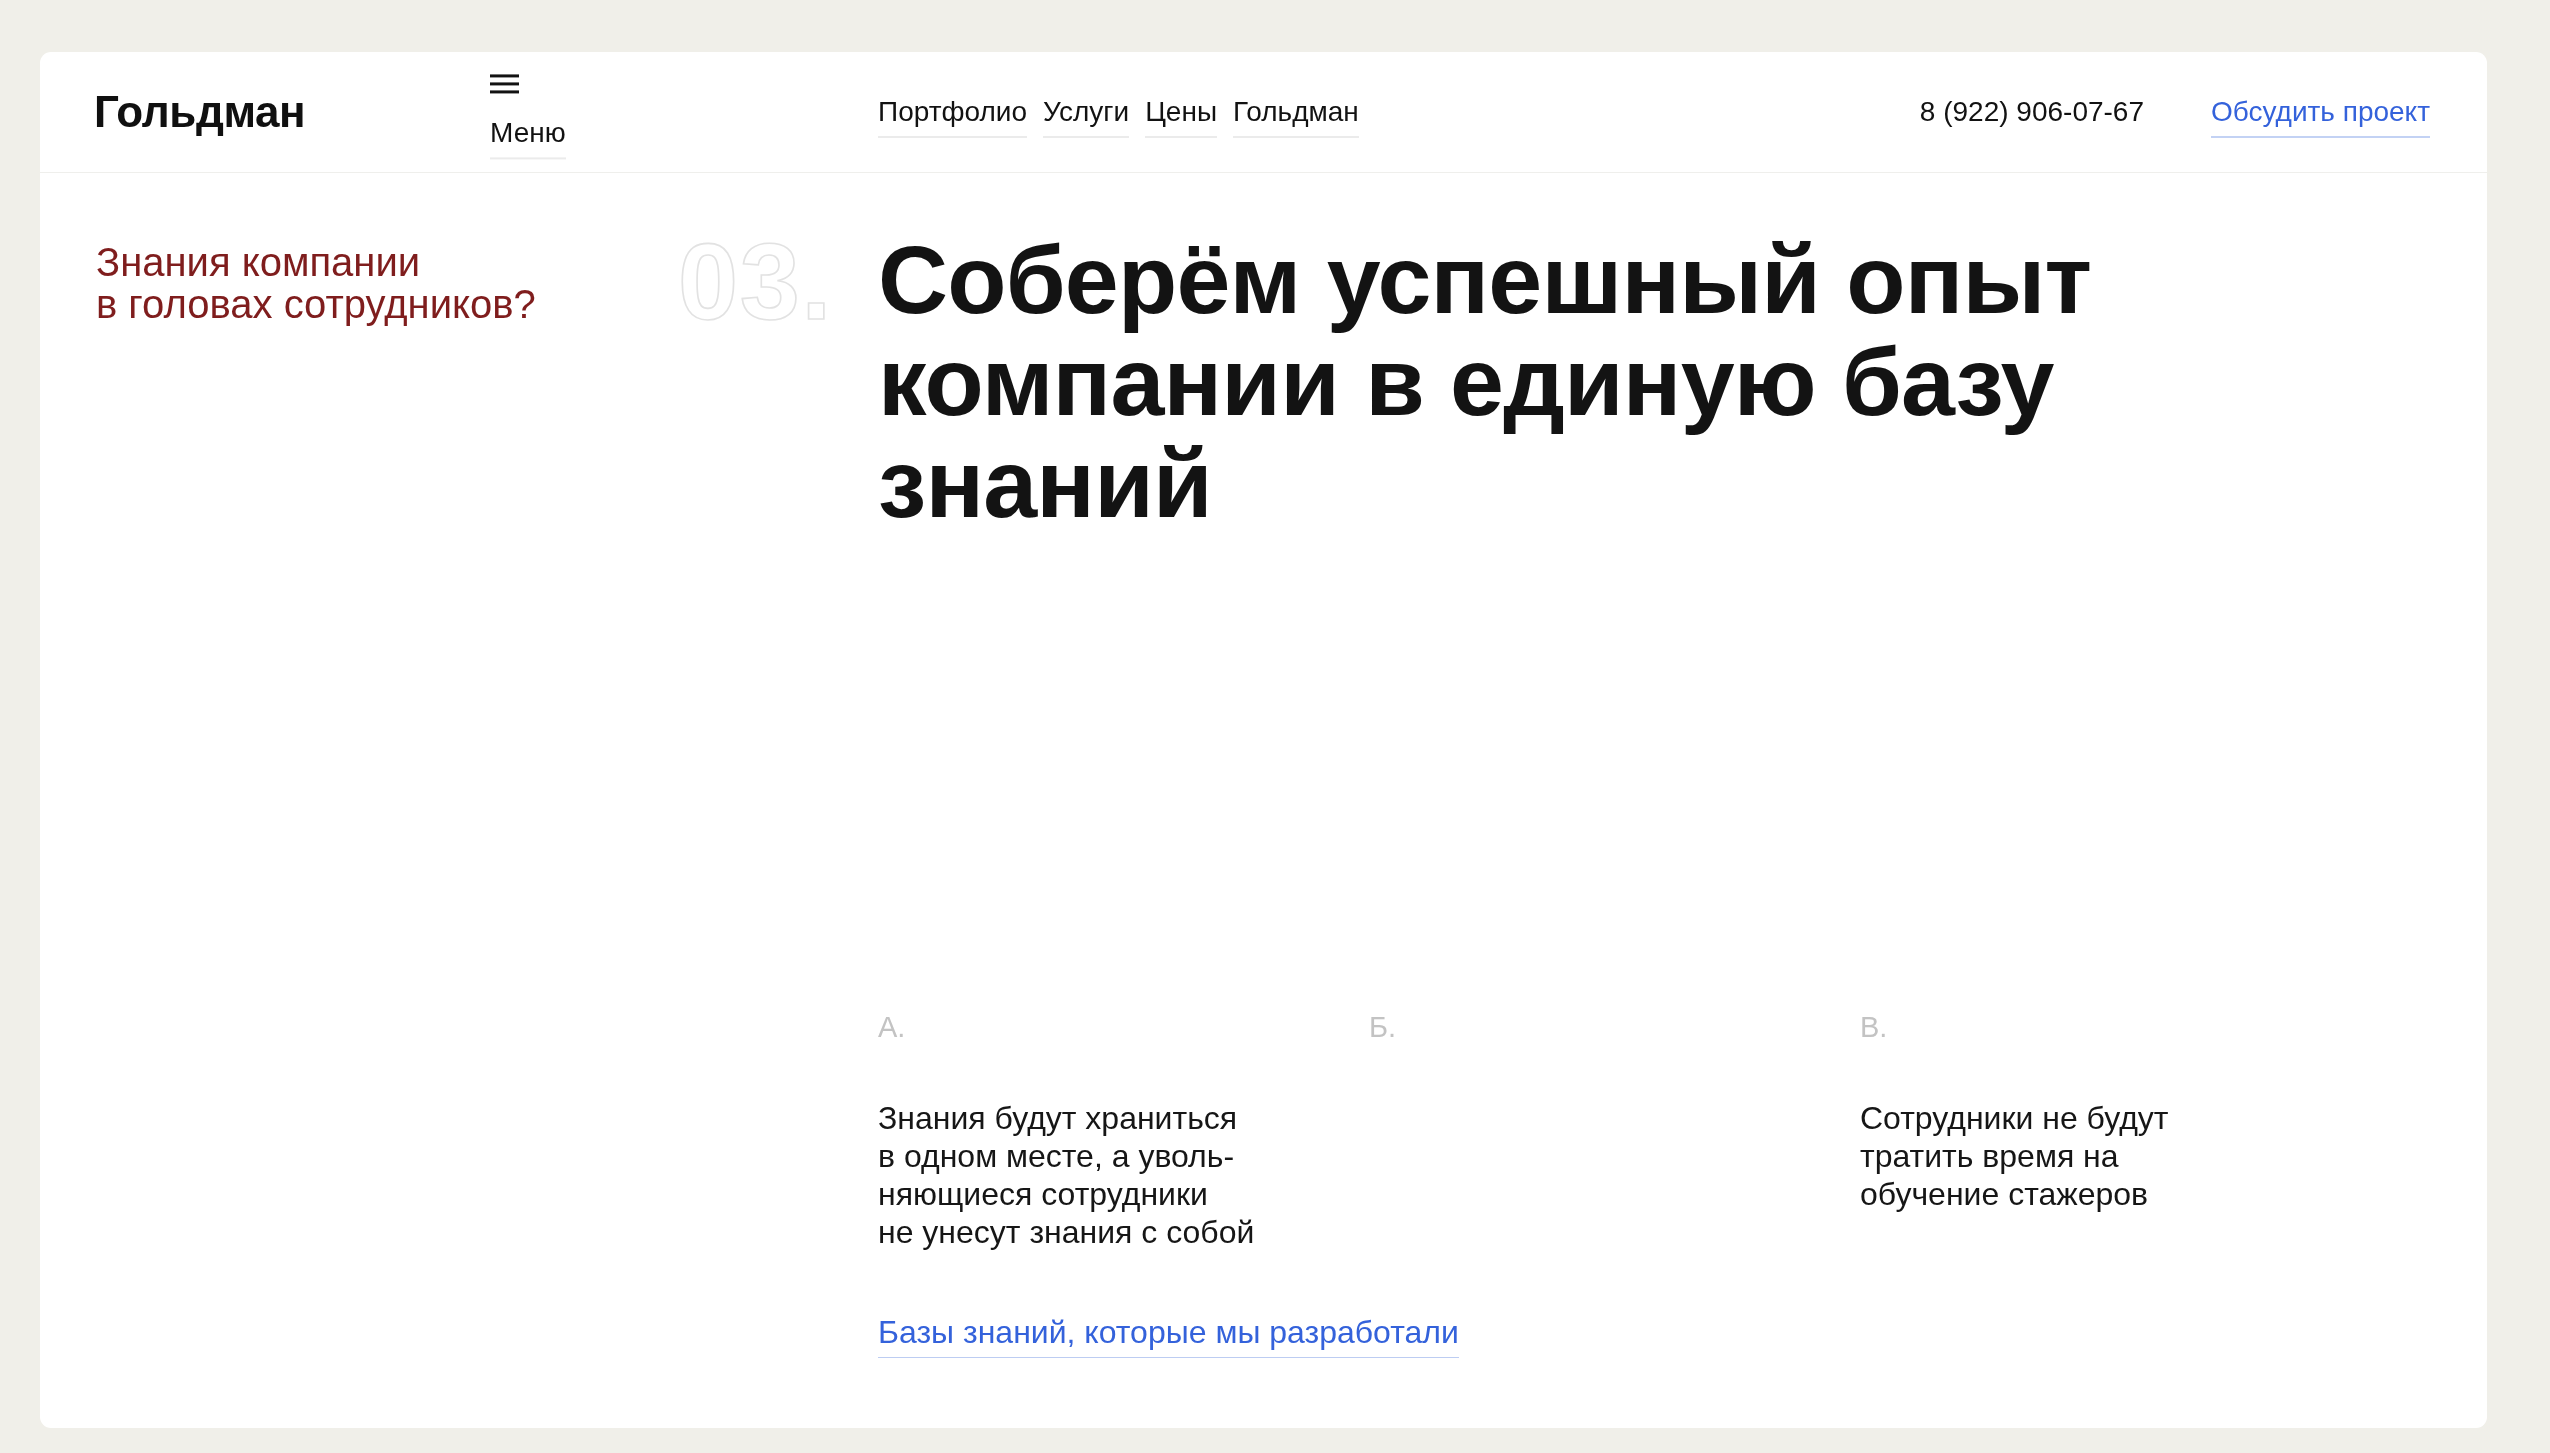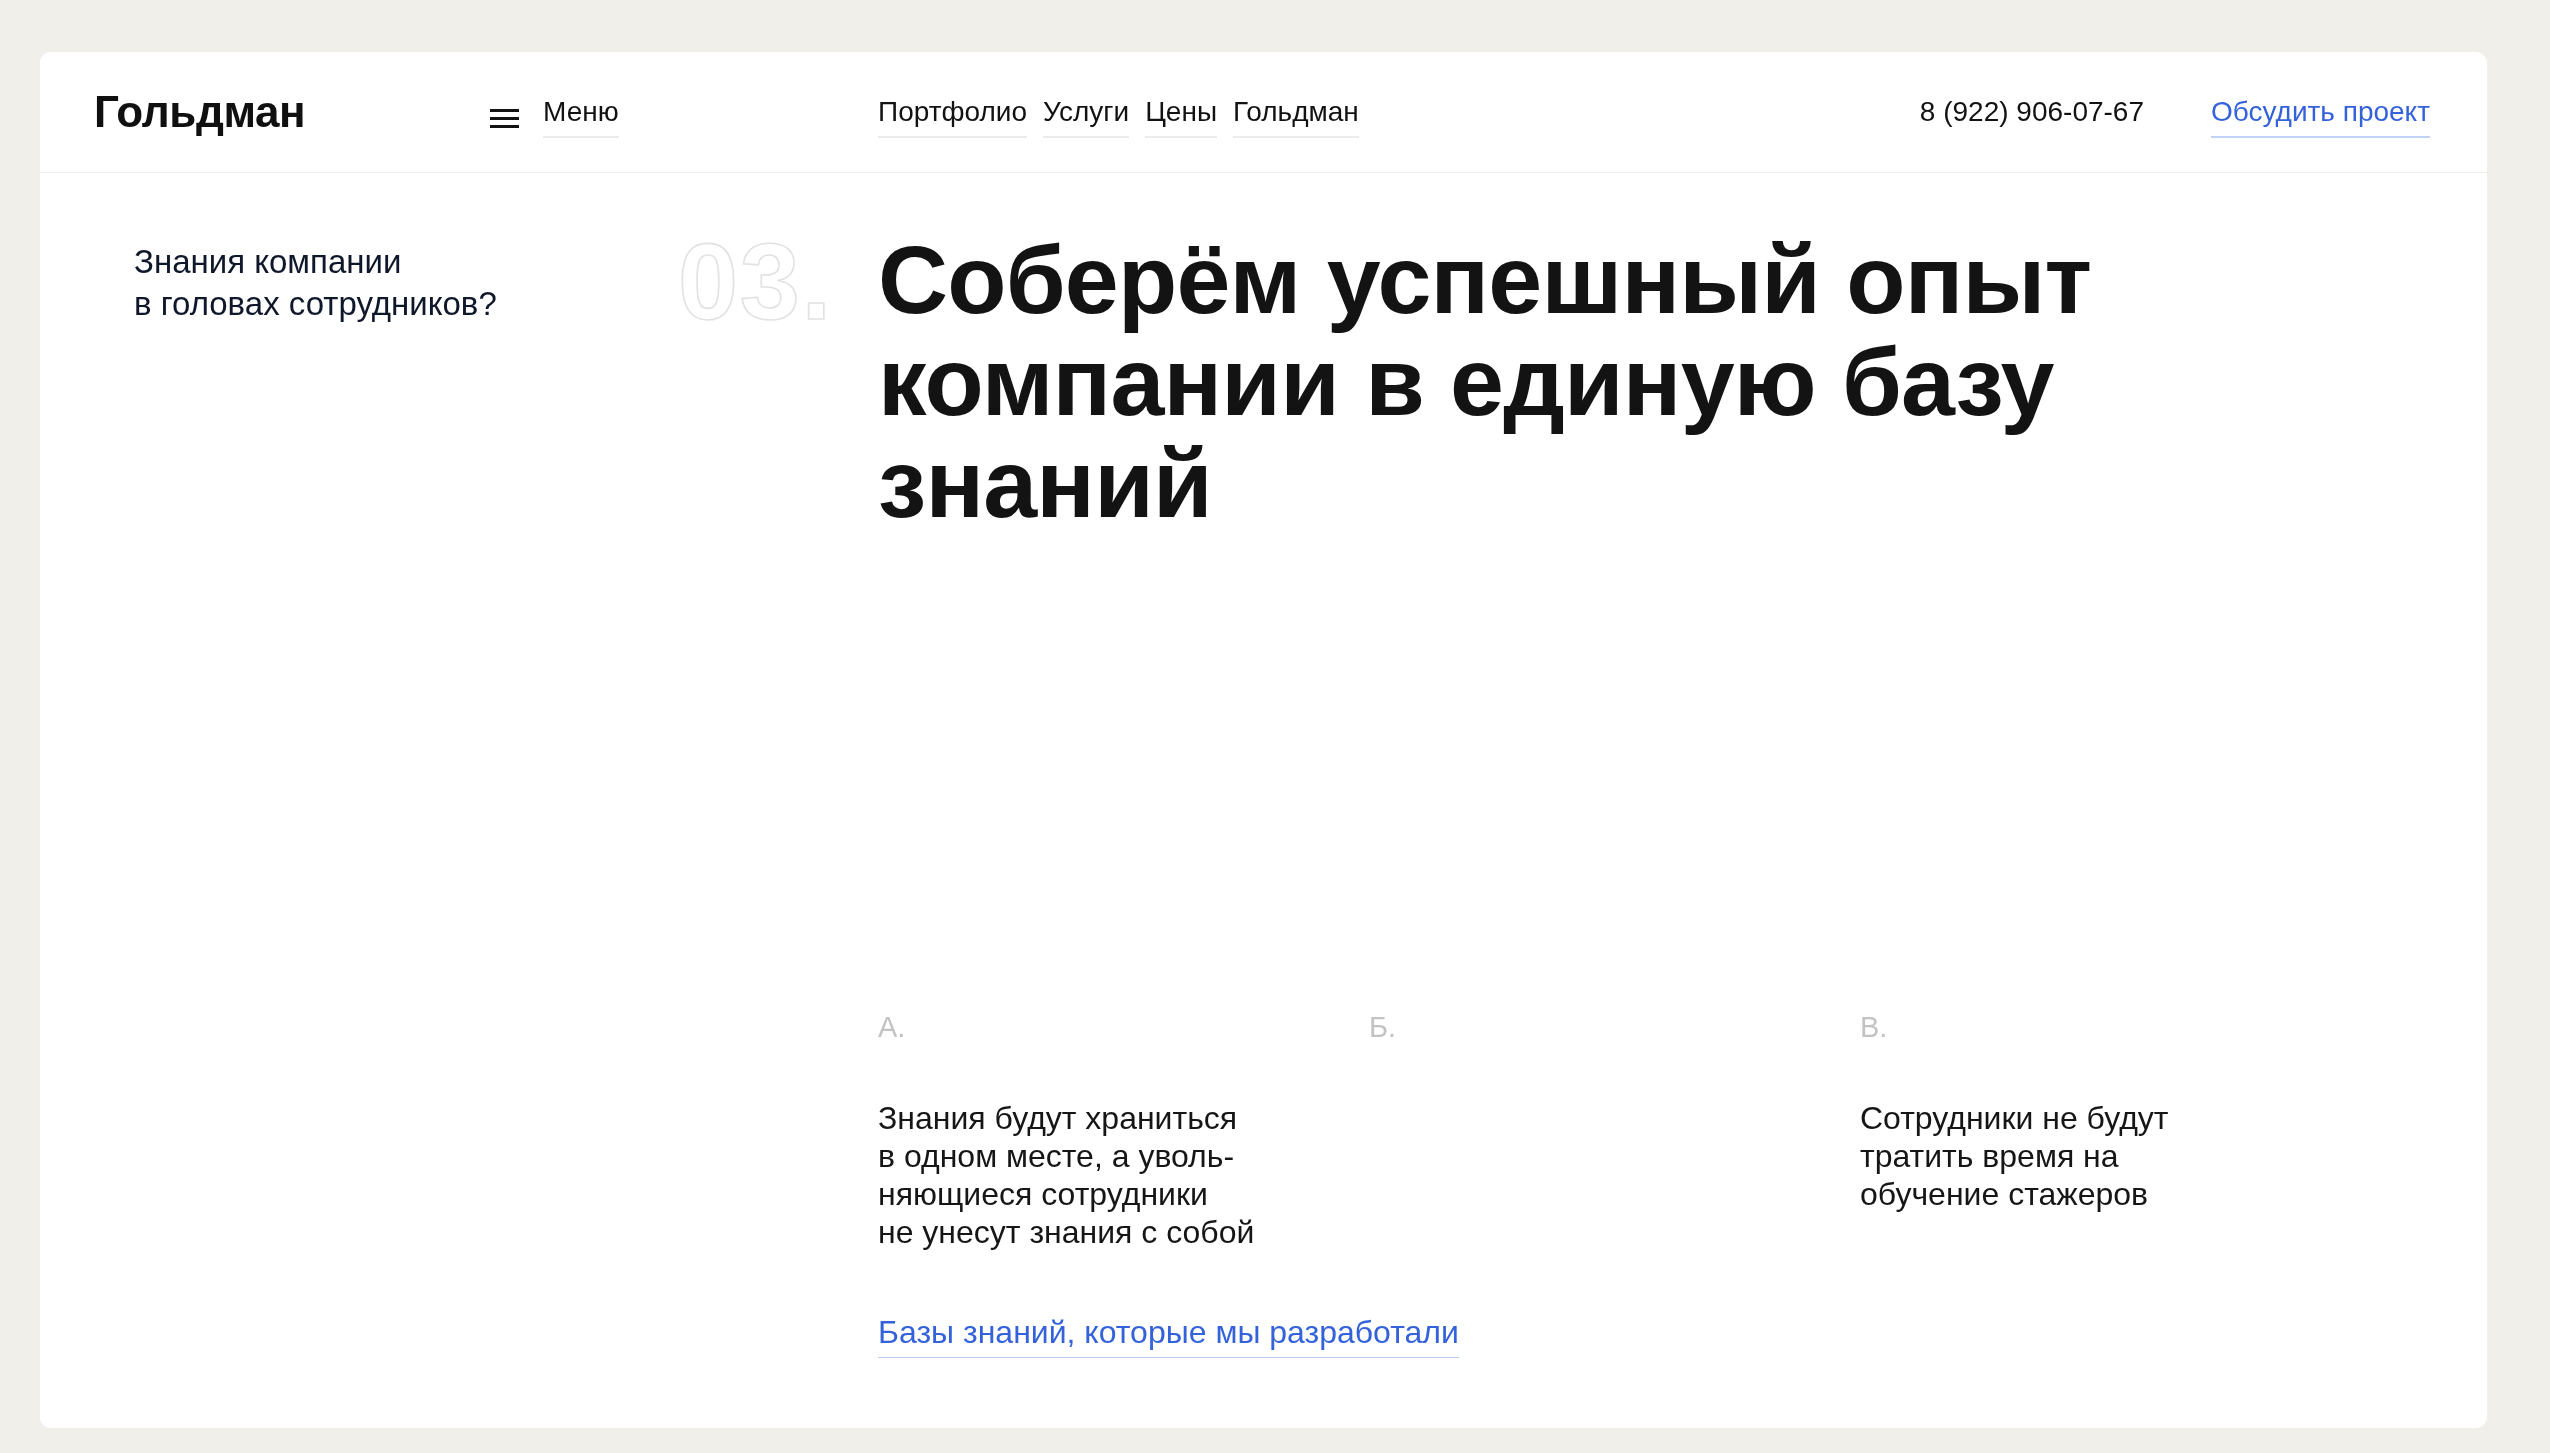--- a/index.html
+++ b/index.html
@@ -28,22 +28,23 @@
   }
   .header .logo {
     position: absolute; left: 54px; top: 50%;
     transform: translateY(-50%);
     font-size: 44px; font-weight: 700; letter-spacing: -0.4px;
     color: #101010; cursor: pointer; white-space: nowrap;
   }
   .menu-toggle {
     position: absolute; left: 450px; top: 50%;
     transform: translateY(-50%);
-    display: flex; align-items: flex-end; gap: 24px;
+    display: flex; align-items: flex-start; gap: 24px;
     cursor: pointer;
+    flex-direction: column;
   }
   .burger { display: flex; flex-direction: column; gap: 4.8px; width: 29px; }
   .burger i { display: block; height: 3.2px; background: #121212; }
   .hdr-text { font-size: 28px; color: #121212; text-decoration: none; white-space: nowrap; }
   .u-underline { position: relative; }
   .u-underline::after {
     content: ""; position: absolute; left: 0; right: 0; bottom: -9.6px;
     height: 1.6px; background: #ebebeb;
   }
   .nav {
@@ -64,22 +65,22 @@
     white-space: nowrap; cursor: pointer;
   }
   .cta::after {
     content: ""; position: absolute; left: 0; right: 0; bottom: -9.6px;
     height: 1.6px; background: #c3d2f4;
   }
 
   
   .eyebrow {
     position: absolute; left: 56px; top: 189px;
-    font-size: 33px; line-height: 42px;
-    color: #0f172a; white-space: pre-line; margin-left: 38px;
+    font-size: 40px; line-height: 42px;
+    color: #7f1d1d; white-space: pre-line;
   }
   .section-number {
     position: absolute; left: 638px; top: 179px;
     font-size: 108px; line-height: 102px; font-weight: 700;
     letter-spacing: 1.6px;
     color: #ffffff;
     -webkit-text-stroke: 1.6px #e2e2e2;
     text-stroke: 1.6px #e2e2e2;
   }
   .hero-title {

